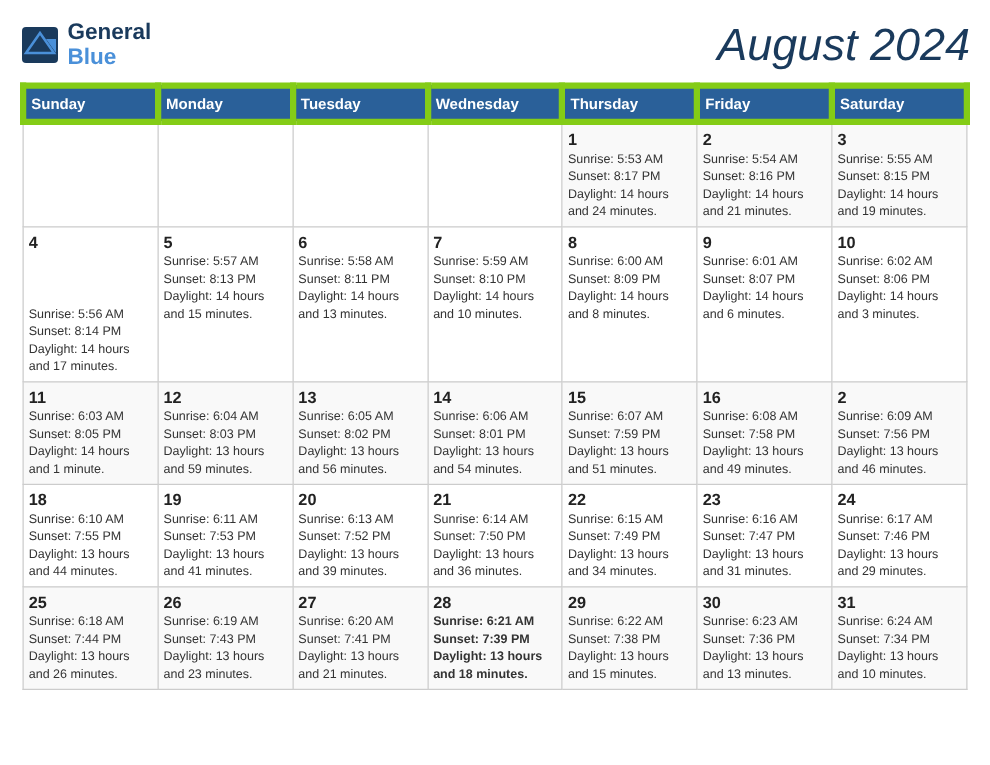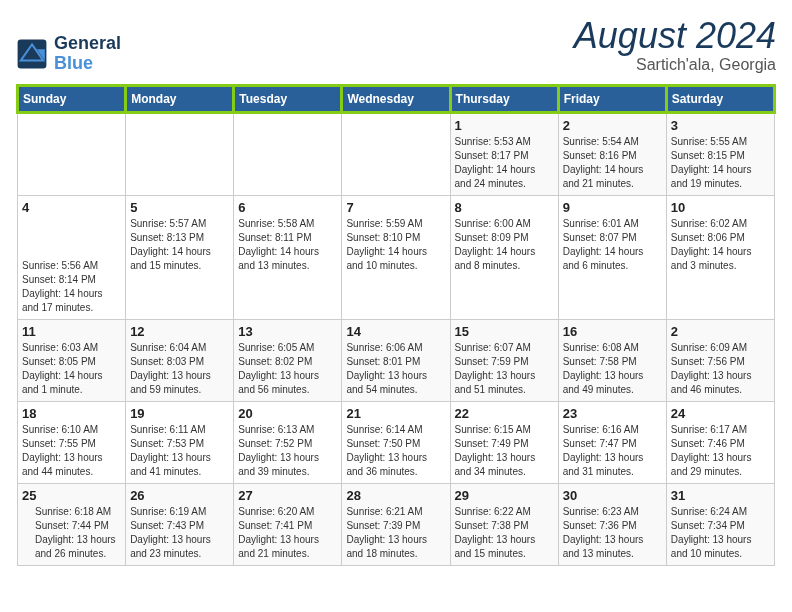--- a/index.html
+++ b/index.html
@@ -50,21 +50,21 @@
       border-collapse: collapse;
       font-size: 11px;
     }
     .calendar thead th {
       background: #2a6099;
       color: #fff;
       padding: 5px 4px;
       text-align: left;
       font-size: 12px;
       font-weight: 600;
-      border: 3px solid #84cc16;
+      border: 5px solid #84cc16;
     }
     .calendar tbody td {
       border: 1px solid #ccc;
       vertical-align: top;
       padding: 4px;
       width: calc(100% / 7);
       height: 80px;
       background: #fff;
     }
     .calendar tbody tr:nth-child(odd) td {
@@ -95,21 +95,20 @@
       <polygon points="20,8 34,28 6,28" fill="none" stroke="#4a90d9" stroke-width="2.5"></polygon>
       <polygon points="26,14 36,14 36,28" fill="#4a90d9"></polygon>
     </svg>
     <div class="logo-text">
       <div>General</div>
       <div style="color:#4a90d9">Blue</div>
     </div>
   </div>
   <div class="title-block">
     <div class="month-title">August 2024</div>
-    <div class="location-title">Sartich'ala, Georgia</div>
   </div>
 </div>
 
 <table class="calendar">
   <thead>
     <tr>
     <th>Sunday</th>
         <th>Monday</th>
         <th>Tuesday</th>
         <th>Wednesday</th>
@@ -295,42 +294,42 @@
           <div class="day-number">24</div>
           <div class="day-info" style="white-space: pre-line;">Sunrise: 6:17 AM
 Sunset: 7:46 PM
 Daylight: 13 hours
 and 29 minutes.</div>
         </td>
       </tr>
       <tr>
         <td>
           <div class="day-number">25</div>
-          <div class="day-info" style="white-space: pre-line; margin-left: 13px;">Sunrise: 6:18 AM
+          <div class="day-info" style="white-space: pre-line;">Sunrise: 6:18 AM
 Sunset: 7:44 PM
 Daylight: 13 hours
 and 26 minutes.</div>
         </td>
         <td>
           <div class="day-number">26</div>
           <div class="day-info" style="white-space: pre-line;">Sunrise: 6:19 AM
 Sunset: 7:43 PM
 Daylight: 13 hours
 and 23 minutes.</div>
         </td>
         <td>
           <div class="day-number">27</div>
           <div class="day-info" style="white-space: pre-line;">Sunrise: 6:20 AM
 Sunset: 7:41 PM
 Daylight: 13 hours
 and 21 minutes.</div>
         </td>
         <td>
           <div class="day-number">28</div>
-          <div class="day-info" style="white-space: pre-line;">Sunrise: 6:21 AM
+          <div class="day-info" style="white-space: pre-line; font-weight: bold;">Sunrise: 6:21 AM
 Sunset: 7:39 PM
 Daylight: 13 hours
 and 18 minutes.</div>
         </td>
         <td>
           <div class="day-number">29</div>
           <div class="day-info" style="white-space: pre-line;">Sunrise: 6:22 AM
 Sunset: 7:38 PM
 Daylight: 13 hours
 and 15 minutes.</div>

